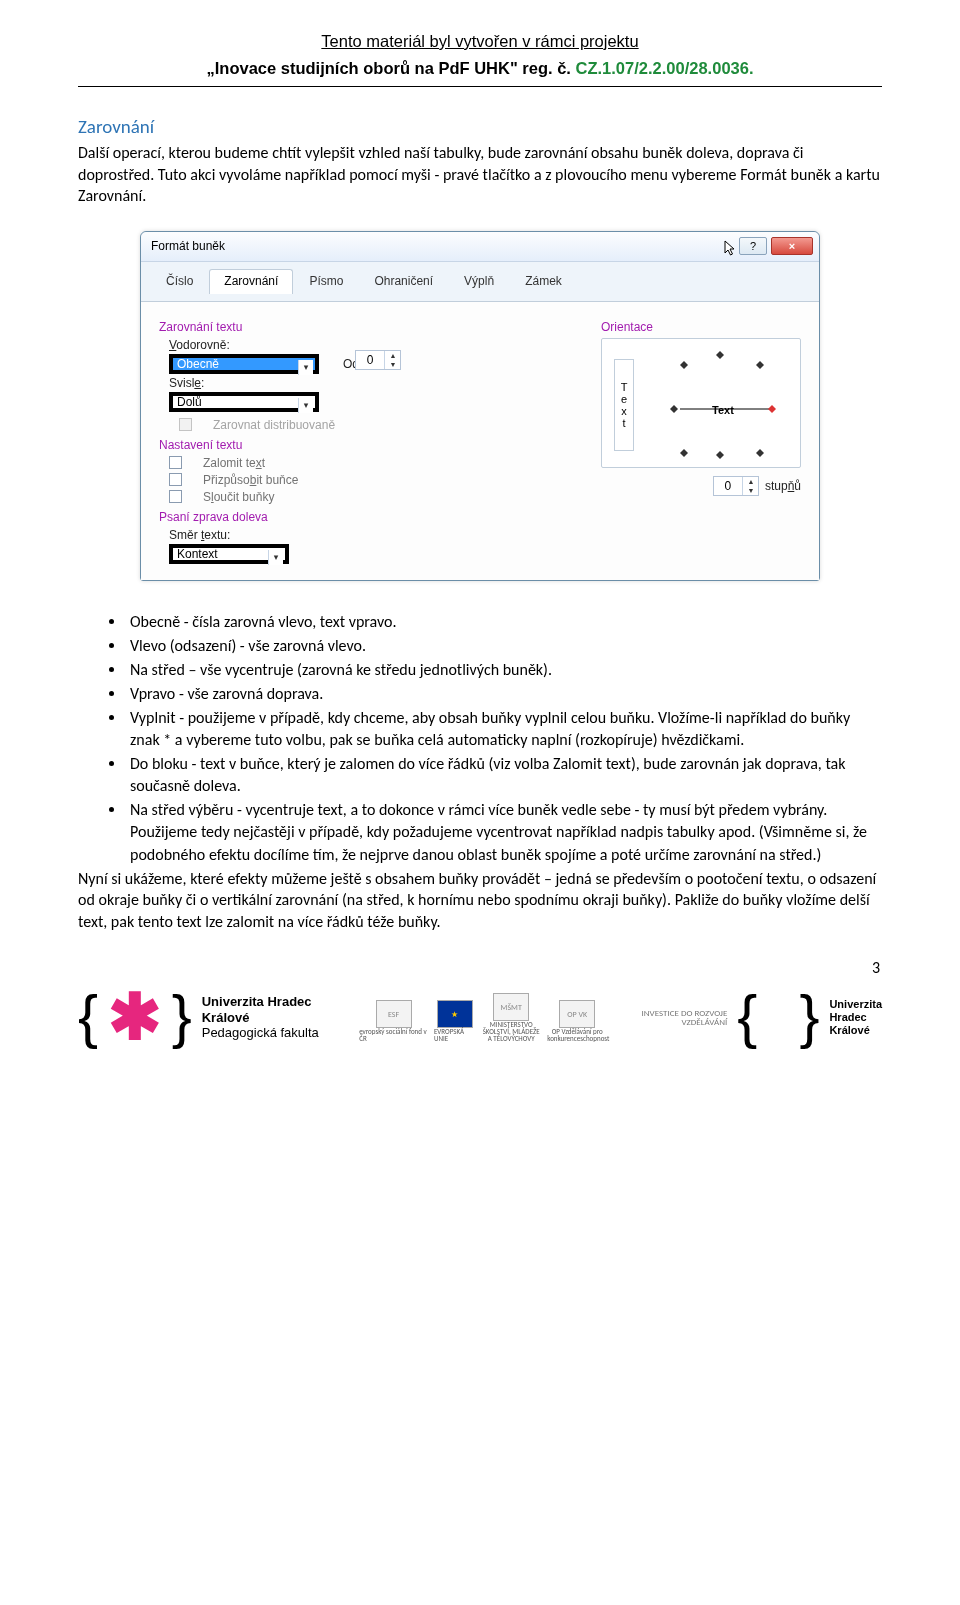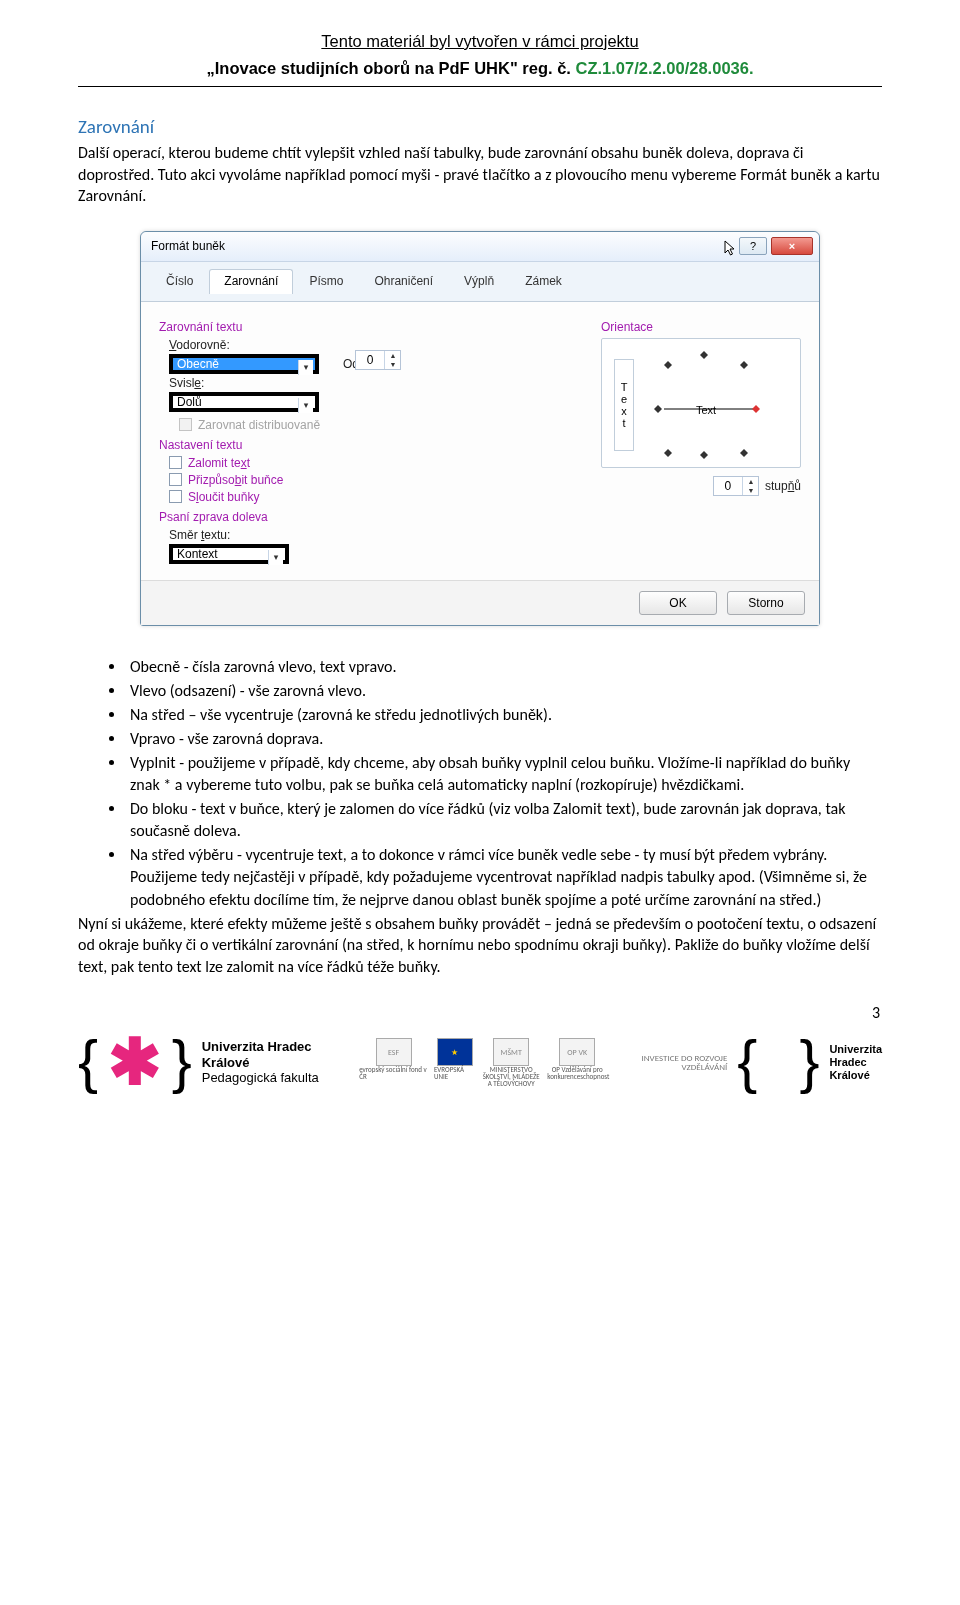--- a/index.html
+++ b/index.html
@@ -33,52 +33,52 @@
   .field-label { font-size:12px; color:#222; }
   .field-label u { text-decoration: underline; }
   .combo { height:20px; border:4px solid #000000; background:#fff; display:flex; align-items:center; padding:0 4px; position:relative; }
   .combo.sel { background:#3399ff; color:#fff; }
   .combo .chev { position:absolute; right:2px; top:2px; width:15px; height:15px; border-left:1px solid #c7d5e6; display:flex; align-items:center; justify-content:center; font-size:9px; color:#333; background:#fff; }
   .spin { height:20px; width:46px; border:1px solid #b5c4d7; background:#fff; display:flex; }
   .spin input { border:none; width:28px; text-align:center; font-size:12px; outline:none; }
   .spin .arrows { display:flex; flex-direction:column; border-left:1px solid #c7d5e6; }
   .spin .arrows span { font-size:7px; line-height:9px; width:16px; text-align:center; color:#333; }
   .checkbox { width:13px; height:13px; border:1px solid #8a9bb0; background:#fff; display:inline-block; }
-  .chk-row { display:flex; align-items:center; gap:6px; margin:3px 0 3px 10px; }
-  .chk-row .field-label { color:#a21caf; }
+  .chk-row { display:flex; align-items:center; gap:21px; margin:3px 0 3px 10px; }
+  .chk-row .field-label { color:#737373; }
   .chk-row.disabled .field-label { color:#a4a4a4; }
   .chk-row.disabled .checkbox { border-color:#c4c4c4; background:#f2f2f2; }
 
   .two-col { display:flex; gap:20px; }
   .col-left { flex:1; }
   .col-right { width: 200px; }
 
   .orient-box { border:1px solid #c1cedb; background:#fff; height:130px; margin-top:4px; position:relative; border-radius:2px; }
   .orient-vert { position:absolute; left:12px; top:20px; width:20px; height:92px; border:1px solid #c1cedb; display:flex; flex-direction:column; align-items:center; justify-content:center; font-size:11px; line-height:12px; }
-  .orient-arc { position:absolute; right:24px; top:10px; width:128px; height:112px; }
+  .orient-arc { position:absolute; right:8px; top:10px; width:128px; height:112px;font-weight:bold; }
   .orient-arc svg { position:absolute; inset:0; }
   .orient-arc .txt { position:absolute; left:48px; top:55px; font-size:11px; }
   .deg-row { display:flex; align-items:center; gap:6px; margin-top:8px; justify-content:flex-end; }
 
   .dialog-footer { background:#f4f4f4; border-top:1px solid #dcdcdc; padding:10px 14px; display:flex; justify-content:flex-end; gap:10px; }
   .dlg-btn { min-width:78px; height:24px; border:1px solid #a7abb0; border-radius:3px; background:linear-gradient(#fefefe,#e6e6e6); font-family:"Segoe UI", Tahoma, sans-serif; font-size:12px; display:flex; align-items:center; justify-content:center; }
 
   
   .bullets { margin: 0 0 0 48px; }
   .bullets li { font-size:16px; line-height:1.38; margin: 0 0 2px 0; padding-left: 4px; list-style: disc; }
 
   .pagenum { text-align: right; font-size: 16px; margin: 26px 0 4px 0; padding-right: 2px; }
 
   
   .footer-logos { display:flex; align-items:center; justify-content:space-between; gap:10px; padding: 4px 0 20px 0; }
   .logo-block { display:flex; align-items:center; gap:10px; }
   .bracket { font-size: 60px; font-weight:100; font-family: Arial, sans-serif; color:#000; line-height:1; }
   .uhk-text { font-family: Verdana, sans-serif; font-weight: bold; font-size: 13px; line-height:1.2; }
   .uhk-text .sub { font-weight: normal; }
-  .mini-flags { display:flex; align-items:flex-start; gap:6px; }
+  .mini-flags { display:flex; align-items:flex-end; gap:6px; }
   .mini { display:flex; flex-direction:column; align-items:center; font-size:7px; line-height:1; color:#555; }
   .mini .box { width:36px; height:28px; border:1px solid #aaa; background:#f3f3f3; display:flex; align-items:center; justify-content:center; font-size:8px; color:#888; }
   .invest-text { font-size: 9px; color:#777; width:120px; text-align:right; line-height:1.1; }
   .asterisk { color:#e6267e; font-size: 64px; font-weight:bold; line-height: 1;}
 </style>
 </head>
 <body>
 
 <div class="page">
   <div class="doc-header">
@@ -205,24 +205,20 @@
                 <div class="arrows">
                     <span>▲</span>
                     <span>▼</span>
                   </div>
               </div>
               <span class="field-label">stup<u>ň</u>ů</span>
             </div>
           </div>
         </div>
       </div>
-      <div class="dialog-footer">
-        <div class="dlg-btn">OK</div>
-        <div class="dlg-btn">Storno</div>
-      </div>
     </div>
   </div>
 
   <ul class="bullets">
     <li>Obecně - čísla zarovná vlevo, text vpravo.</li>
     <li>Vlevo (odsazení) - vše zarovná vlevo.</li>
     <li>Na střed – vše vycentruje (zarovná ke středu jednotlivých buněk).</li>
     <li>Vpravo - vše zarovná doprava.</li>
     <li>Vyplnit - použijeme v případě, kdy chceme, aby obsah buňky vyplnil celou buňku. Vložíme-li například do buňky znak * a vybereme tuto volbu, pak se buňka celá automaticky naplní (rozkopíruje) hvězdičkami.</li>
     <li>Do bloku - text v buňce, který je zalomen do více řádků (viz volba Zalomit text), bude zarovnán jak doprava, tak současně doleva.</li>

